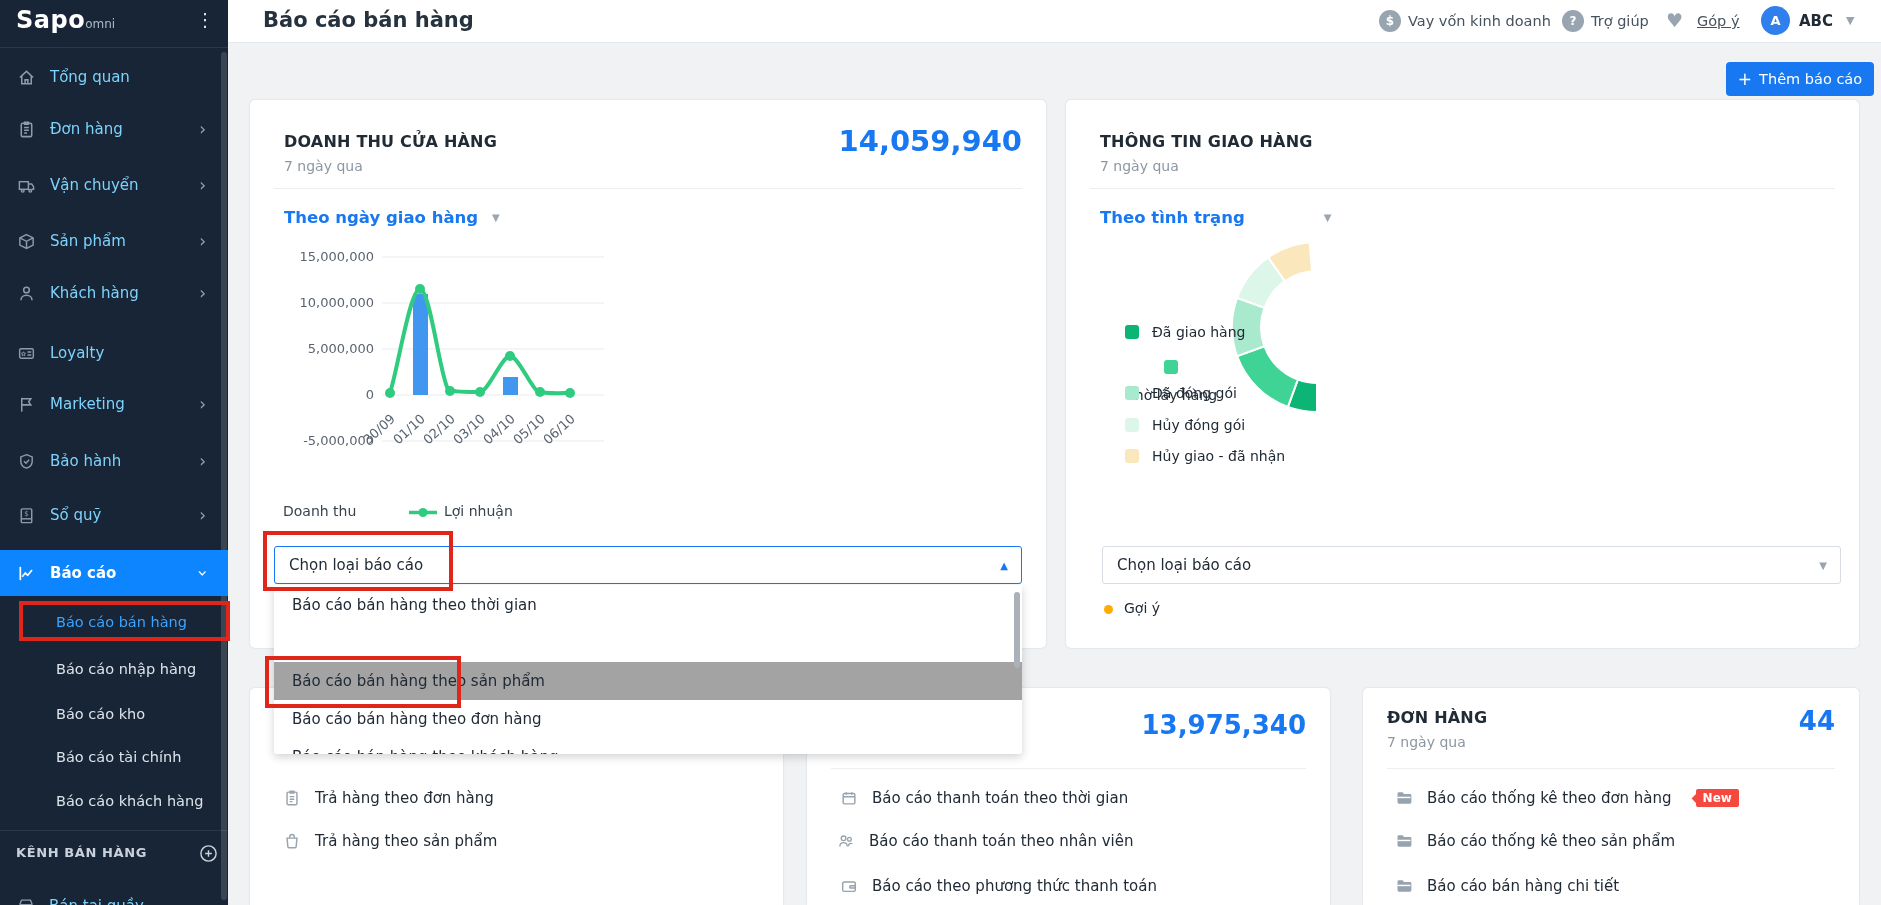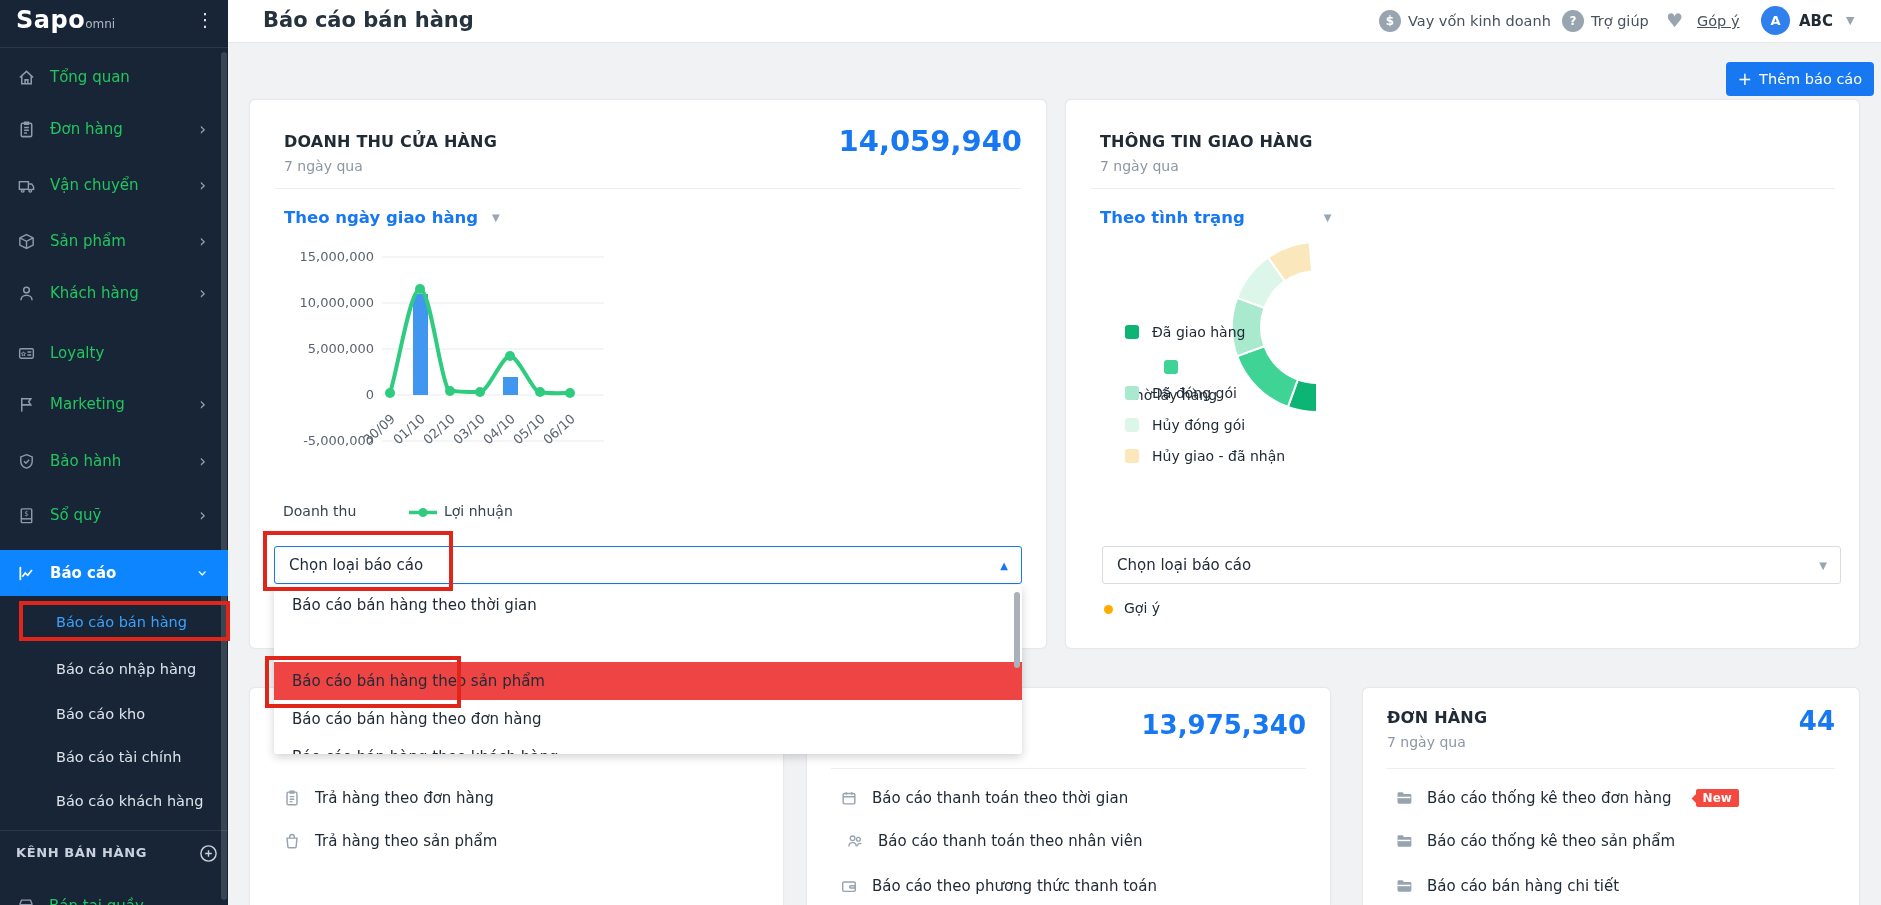--- a/index.html
+++ b/index.html
@@ -3,21 +3,21 @@
 <meta charset="utf-8">
 <style>
   html,body{margin:0;padding:0;background:#fff;}
   *{box-sizing:border-box;font-family:"DejaVu Sans","Liberation Sans",sans-serif;}
   #page{position:relative;width:1881px;height:905px;overflow:hidden;background:#F0F2F4;}
   .abs{position:absolute;}
   
   #sidebar{position:absolute;left:0;top:0;width:228px;height:905px;background:#182536;z-index:5;}
   .mi{position:absolute;left:0;width:228px;height:44px;display:flex;align-items:center;cursor:pointer;}
   .mi svg{margin-left:17px;flex:0 0 auto;}
-  .mi .lb{color:#22c55e;font-size:15px;margin-left:14px;white-space:nowrap;}
+  .mi .lb{color:#7dd3fc;font-size:15px;margin-left:14px;white-space:nowrap;}
   .mi .chev{position:absolute;right:22px;color:#93A1B0;font-size:17px;line-height:1;}
   .mi.active{background:#0C85FF;}
   .mi.active .lb{color:#fff;font-weight:bold;}
   .smi{position:absolute;left:0;width:228px;height:38px;display:flex;align-items:center;cursor:pointer;}
   .smi .lb{color:#DCE3EA;font-size:14.5px;margin-left:56px;white-space:nowrap;}
   .smi.active .lb{color:#3AA2FF;}
   .redbox{position:absolute;border:4px solid #E0261B;z-index:30;pointer-events:none;}
   
   #header{position:absolute;left:228px;top:0;width:1653px;height:43px;background:#fff;border-bottom:1px solid #E4E8EB;z-index:4;}
   .hcirc{position:absolute;width:22px;height:22px;border-radius:50%;background:#98A4B0;color:#fff;font-size:12px;font-weight:bold;display:flex;align-items:center;justify-content:center;top:10px;}
@@ -38,21 +38,21 @@
   .lr .lt{font-size:15px;color:#212B36;white-space:nowrap;}
   .lgd{position:absolute;display:flex;align-items:center;gap:13px;}
   .lgd .sw{width:14px;height:14px;border-radius:3px;flex:0 0 auto;}
   .lgd .ll{font-size:14px;color:#212B36;white-space:nowrap;}
   .badge-new{position:relative;display:inline-block;margin-left:10px;background:#F5483F;color:#fff;font-size:12px;font-weight:bold;padding:2px 7px;border-radius:2px;vertical-align:4px;}
   .badge-new::before{content:"";position:absolute;left:-3px;top:6px;width:7px;height:7px;background:#F5483F;transform:rotate(45deg);}
   
   #dropdown{position:absolute;left:274px;top:585px;width:748px;height:169px;background:#fff;border-radius:0 0 3px 3px;box-shadow:0 3px 10px rgba(0,0,0,.18);overflow:hidden;z-index:15;text-align:right;}
   .opt{position:absolute;left:0;width:748px;height:38px;display:flex;align-items:center;cursor:pointer;}
   .opt span{font-size:15px;color:#212B36;margin-left:18px;white-space:nowrap;}
-  .opt.hl{background:#ef4444;}
+  .opt.hl{background:#a3a3a3;}
   #dd-scroll{position:absolute;right:2px;top:7px;width:6px;height:76px;background:#AAB1B8;border-radius:3px;}
   text{font-family:"DejaVu Sans","Liberation Sans",sans-serif;}
 </style>
 </head>
 <body>
 
 <div id="page">
 
   <div id="sidebar">
     <div class="abs" style="left:16px;top:6px;white-space:nowrap;">
@@ -336,21 +336,21 @@
   <div class="card" style="left:807px;top:688px;width:523px;height:217px;border-radius:5px 5px 0 0;">
     <div class="cv" style="right:24px;top:22px;font-size:26px;">13,975,340</div>
     <div class="divider" style="left:24px;top:80px;width:475px;"></div>
     <div class="lr" style="left:33px;top:101px;">
       <svg width="18" height="18" viewBox="0 0 20 20" fill="none" stroke="#97A3AF" stroke-width="1.6">
           <rect x="3.5" y="5" width="13" height="11.5" rx="1.5"></rect>
           <path d="M3.5 8.7 h13 M7 3.5 v3 M13 3.5 v3"></path>
         </svg>
       <span class="lt">Báo cáo thanh toán theo thời gian</span>
     </div>
-    <div class="lr" style="left:39px;top:144px;">
+    <div class="lr" style="left:30px;top:144px;">
       <svg width="18" height="18" viewBox="0 0 20 20" fill="none" stroke="#97A3AF" stroke-width="1.5">
           <circle cx="7.3" cy="7" r="2.6"></circle>
           <circle cx="13.8" cy="8" r="2.1"></circle>
           <path d="M3.2 16 c0-2.6 1.9-4.2 4.1-4.2 s4.1 1.6 4.1 4.2"></path>
           <path d="M12.6 15.8 c.2-2 1.4-3.2 3-3.2 c.6 0 1.1.2 1.6.5"></path>
         </svg>
       <span class="lt">Báo cáo thanh toán theo nhân viên</span>
     </div>
     <div class="lr" style="left:33px;top:189px;">
       <svg width="18" height="18" viewBox="0 0 20 20" fill="none" stroke="#97A3AF" stroke-width="1.6">

